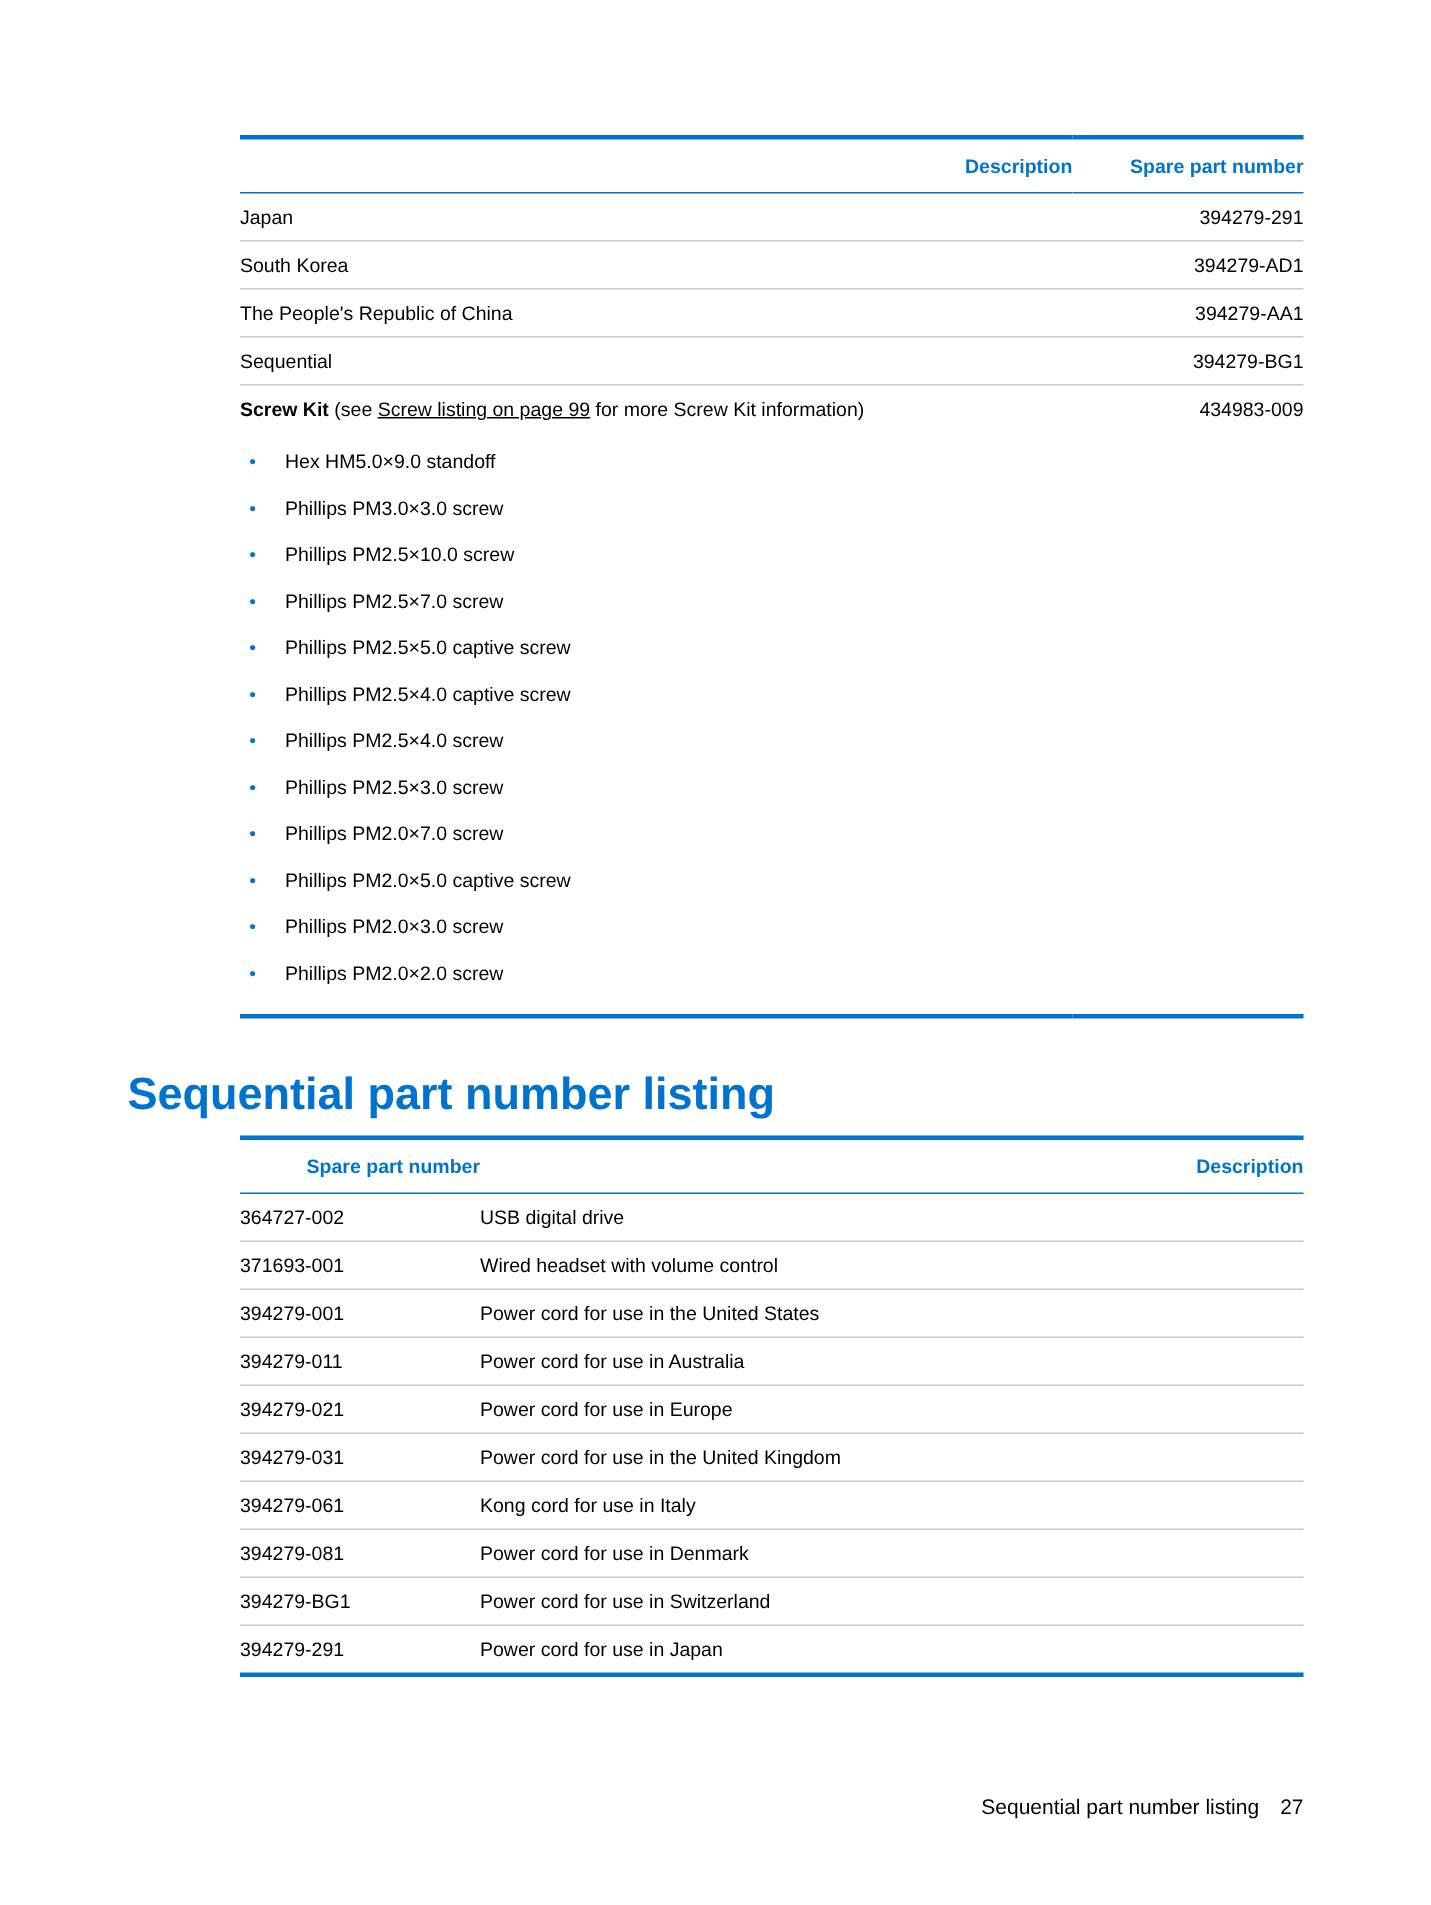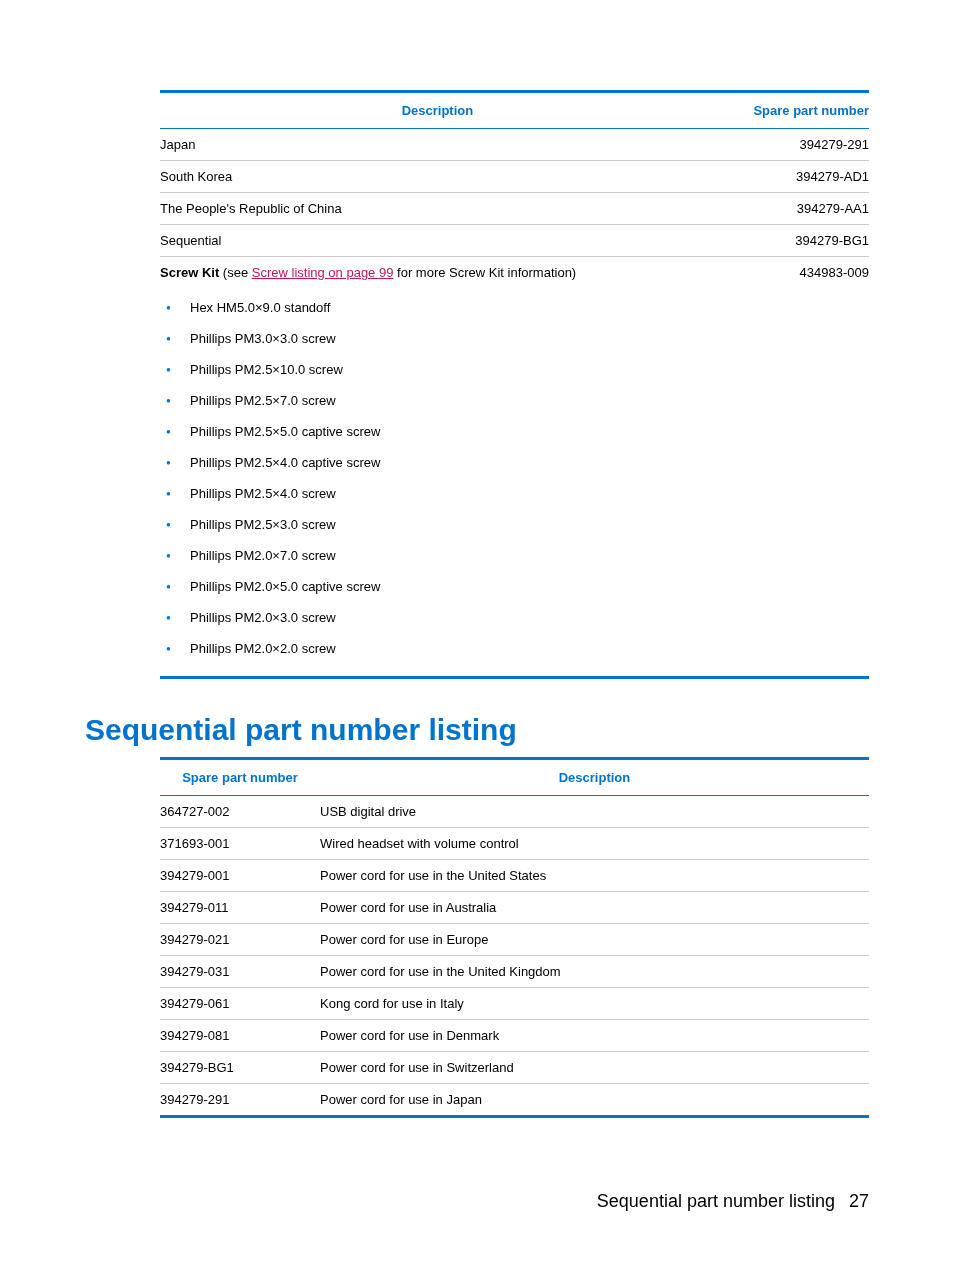--- a/index.html
+++ b/index.html
@@ -10,40 +10,40 @@
     background: #fff;
     padding: 90px 85px 60px 85px;
     position: relative;
     color: #000;
   }
   .table1, .table2 { width: 100%; border-collapse: collapse; }
   .table1 { margin-left: 75px; width: calc(100% - 75px); }
   .table2 { margin-left: 75px; width: calc(100% - 75px); margin-top: 10px; }
   .thead-row th {
     font-weight: bold;
-    text-align: center;
+    text-align: right;
     font-size: 13px;
     padding: 10px 0 10px 0;
     color: #0073cf;
   }
   .thead-row th.right { text-align: right; }
   .thead-border-top { border-top: 3px solid #0073cf; }
   .thead-border-bot { border-bottom: 1px solid #0073cf; }
   .tbody-row td {
     font-size: 13px;
     padding: 8px 0 8px 0;
     border-bottom: 1px solid #c9c9c9;
     vertical-align: top;
     margin-left: 44px;
   }
   .tbody-row td.right { text-align: right; }
   .tbody-row.last td { border-bottom: 3px solid #0073cf; }
   .screw-desc { padding: 8px 0; font-size: 13px; }
   .screw-kit-bold { font-weight: bold; }
-  .screw-link { color: #be185d; text-decoration: underline; }
+  .screw-link { color: #000000; text-decoration: underline; }
   .bullet-list { list-style: none; padding: 4px 0 12px 30px; }
   .bullet-list li { font-size: 13px; padding: 8px 0; position: relative; }
   .bullet-list li::before {
     content: "●";
     color: #0073cf;
     font-size: 8px;
     position: absolute;
     left: -24px;
     top: 11px;
   }
@@ -52,21 +52,21 @@
     font-weight: bold;
     color: #0073cf;
     margin-top: 34px;
     margin-bottom: 6px;
   }
   .col-part { width: 160px; }
   .footer {
     position: absolute;
     bottom: 58px;
     right: 85px;
-    font-size: 18px;
+    font-size: 14px;
   }
   .footer-page { margin-left: 14px; }
   .screw-row td { border-bottom: none !important; }
   .screw-bullets-cell { padding: 0 !important; border-bottom: 3px solid #0073cf !important; }
 </style>
 </head>
 <body>
 
 <table class="table1">
   <thead>

